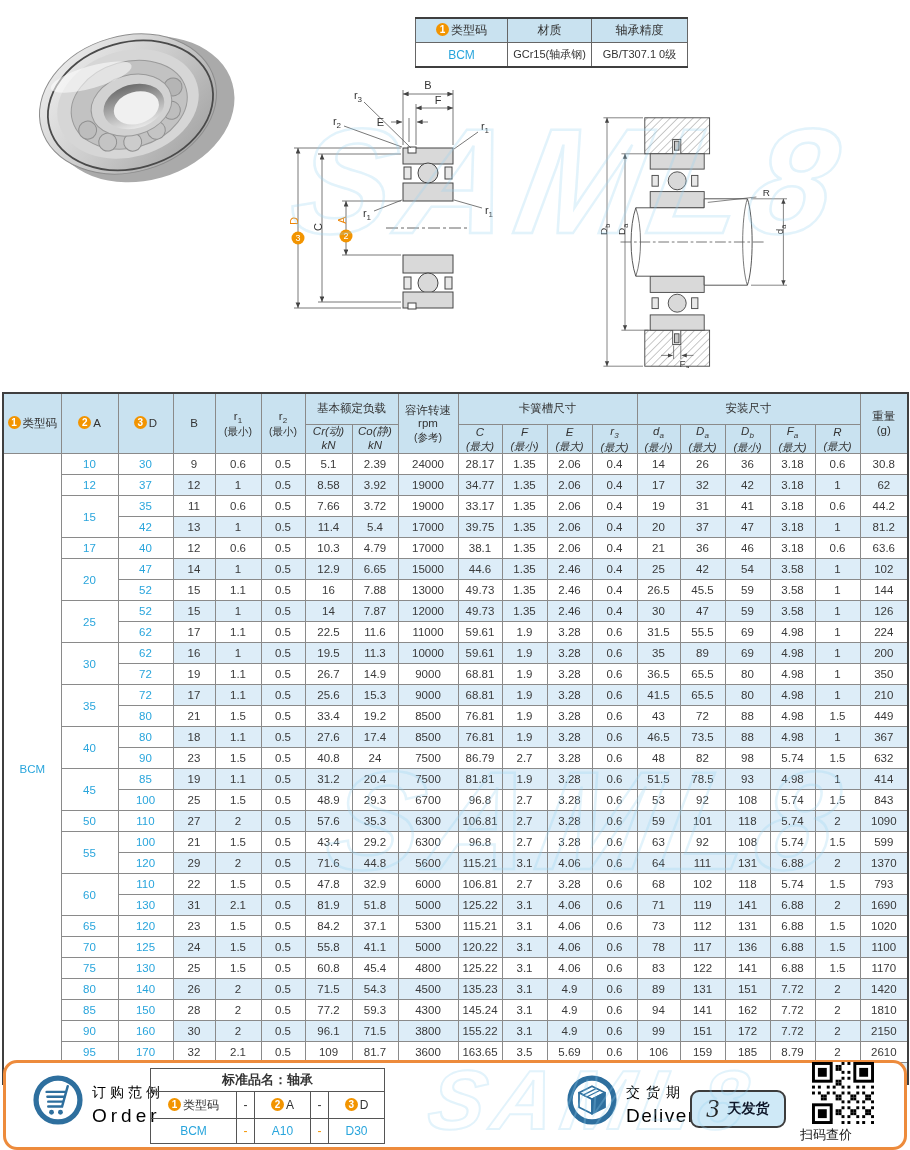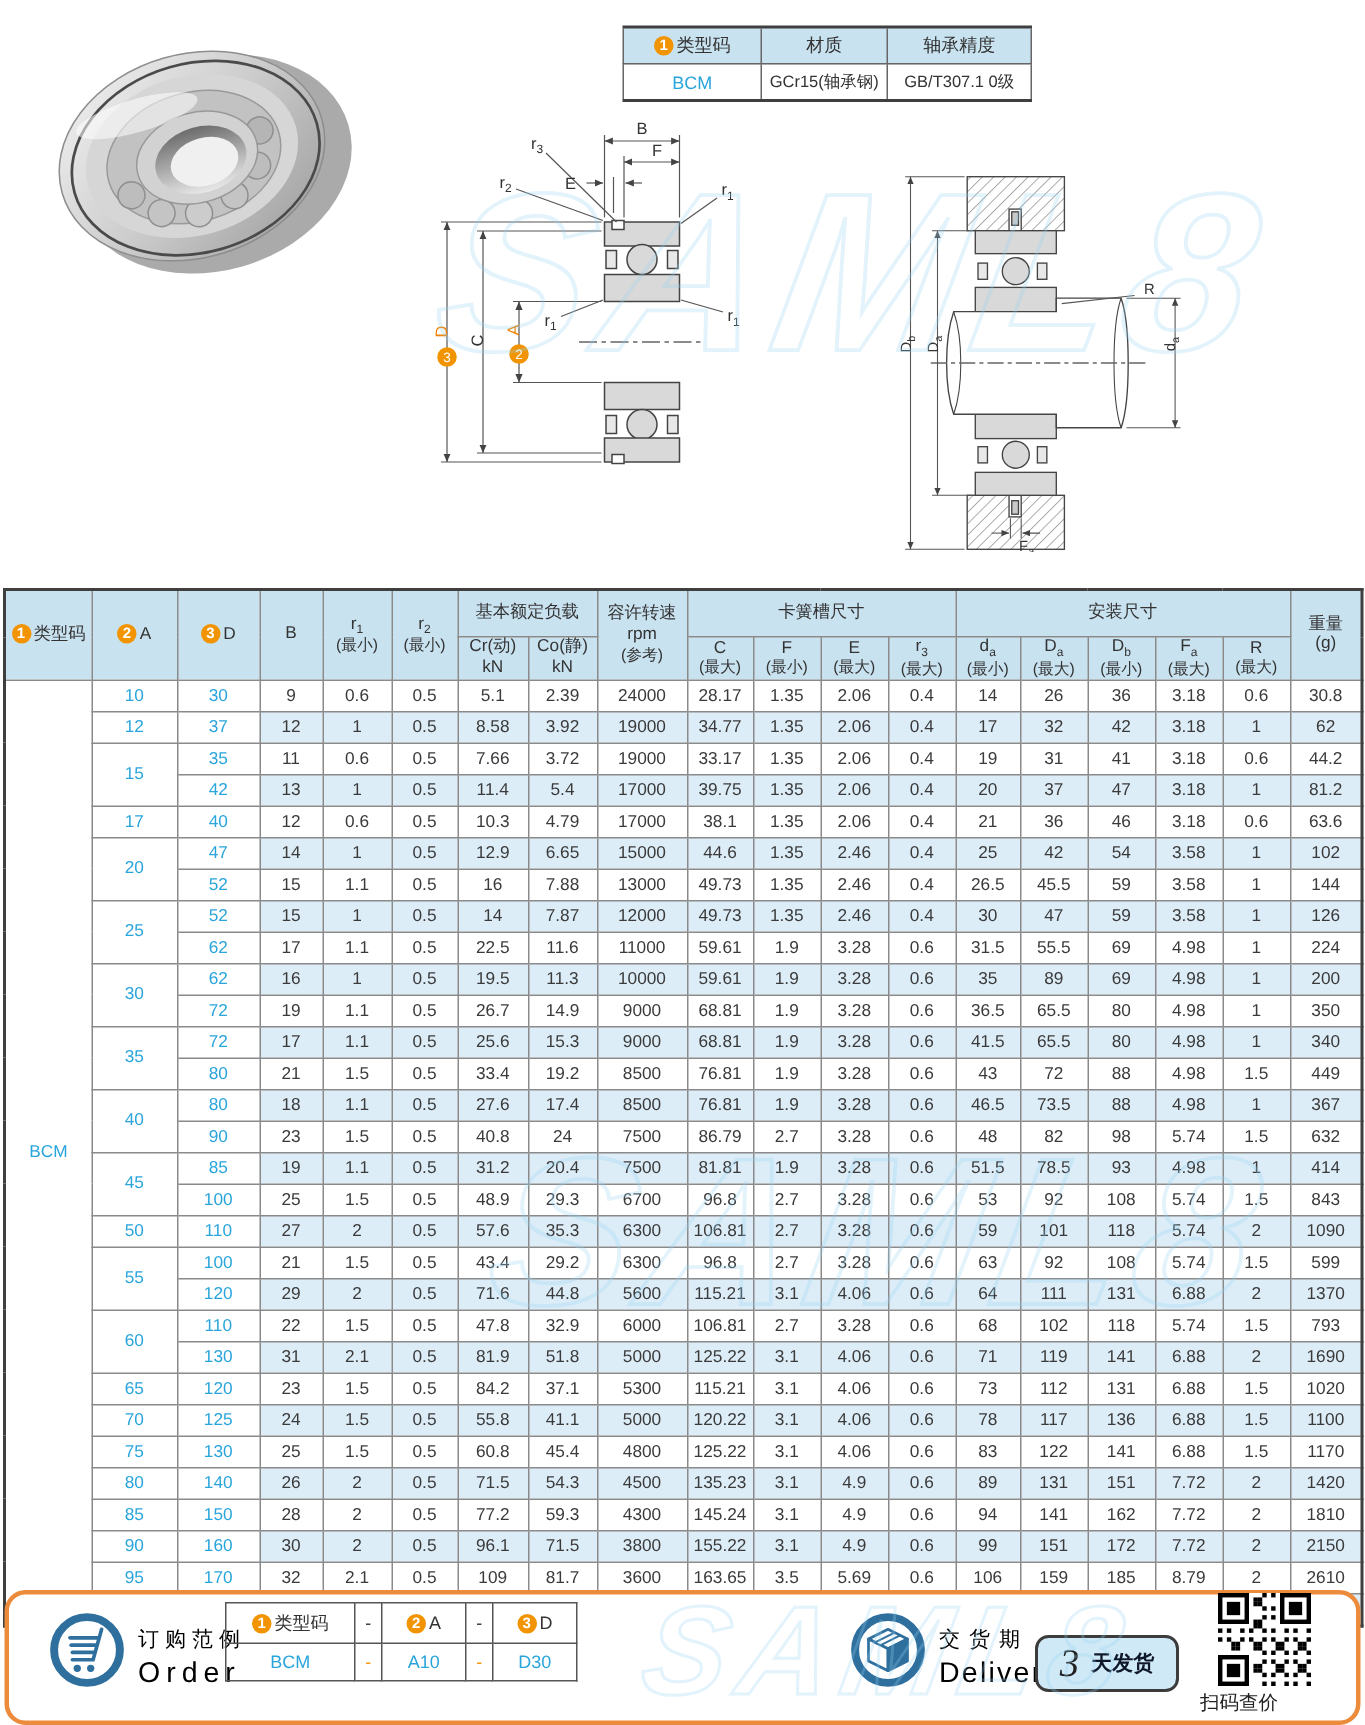--- a/index.html
+++ b/index.html
@@ -25,21 +25,21 @@
          background:#f29400;color:#fff;font-size:10px;text-align:center;margin-right:2px;
          font-weight:bold;vertical-align:1px;}
 
   
   .main-table{position:absolute;left:2px;top:392px;width:906px;border-collapse:collapse;
               table-layout:fixed;font-size:11.5px;text-align:center;z-index:2;}
   .main-table th,.main-table td{border:1px solid #8a8a8a;padding:0;}
   .main-table{border:2px solid #3f3f3f;}
   .main-table thead th{background:#c9e2f0;font-weight:normal;line-height:1.2;font-size:11.5px;}
   .main-table thead tr:first-child th{height:30px;}
-  .main-table thead tr:last-child th{height:26px;}
+  .main-table thead tr:last-child th{height:26px;font-style:italic;}
   .main-table td{height:20px;color:#3a3a3a;}
   .main-table td{border-top-color:#c2c2c2;}
   .main-table tr.gstart td{border-top-color:#8a8a8a;}
   .main-table tr.stripe td.num{background:#ddedf8;}
   .main-table td.tc-cell,.main-table td.a-cell,.main-table td.d-cell{color:#29a5dc;background:#fff;}
   .main-table thead{border-bottom:1px solid #555;}
   .note{font-size:10.5px;}
   sub{font-size:8px;}
 
   
@@ -569,21 +569,21 @@
           <td class="num">9000</td>
           <td class="num">68.81</td>
           <td class="num">1.9</td>
           <td class="num">3.28</td>
           <td class="num">0.6</td>
           <td class="num">41.5</td>
           <td class="num">65.5</td>
           <td class="num">80</td>
           <td class="num">4.98</td>
           <td class="num">1</td>
-          <td class="num">340</td>
+          <td class="num">210</td>
         </tr>
         <tr class="">
           <td class="d-cell">80</td>
           <td class="num">21</td>
           <td class="num">1.5</td>
           <td class="num">0.5</td>
           <td class="num">33.4</td>
           <td class="num">19.2</td>
           <td class="num">8500</td>
           <td class="num">76.81</td>
@@ -956,20 +956,23 @@
 
   <table class="order-table">
     <colgroup>
         <col style="width:86px">
         <col style="width:18px">
         <col style="width:56px">
         <col style="width:18px">
         <col style="width:56px">
       </colgroup>
     <tbody>
+        <tr class="title-row">
+          <th colspan="5">标准品名：轴承</th>
+        </tr>
     <tr class="hdr-row">
       <td><span class="badge">1</span><span>类型码</span></td>
       <td>-</td>
       <td><span class="badge">2</span><span>A</span></td>
       <td>-</td>
       <td><span class="badge">3</span><span>D</span></td>
     </tr>
     <tr class="val-row">
       <td class="blue">BCM</td>
       <td class="dash-o">-</td>

